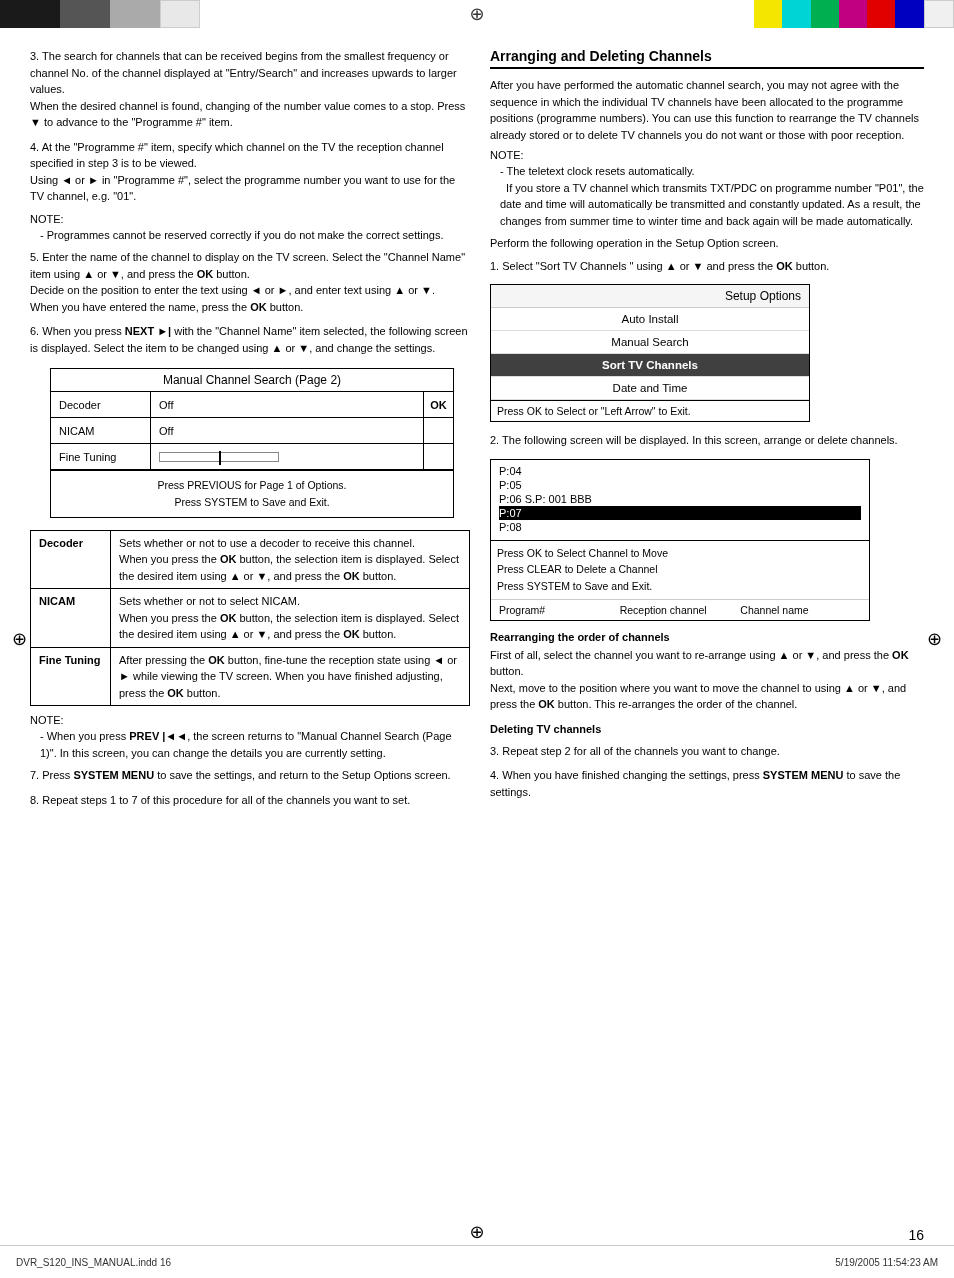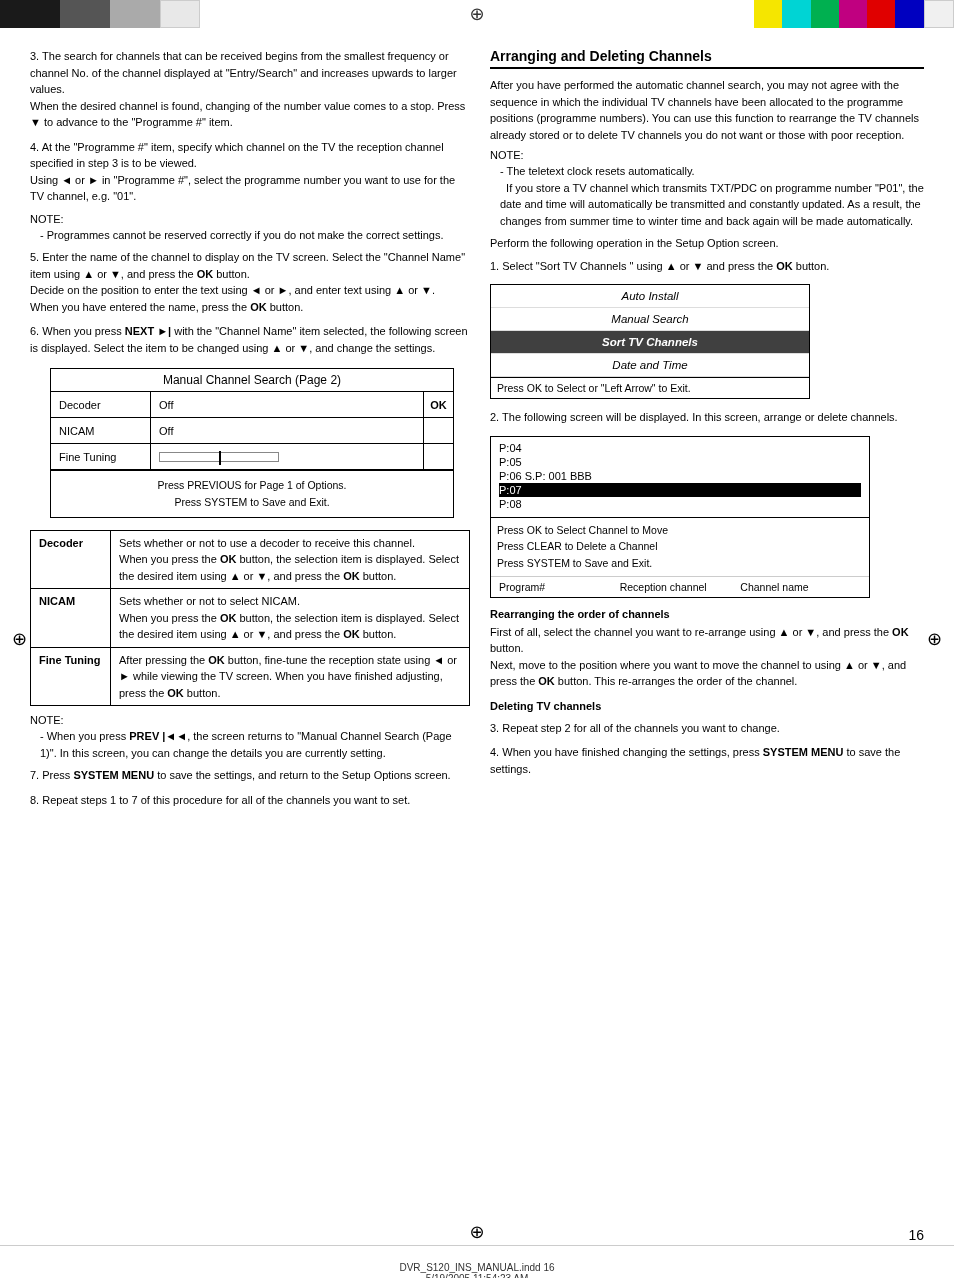--- a/index.html
+++ b/index.html
@@ -217,21 +217,20 @@
       font-size: 12px;
       font-weight: normal;
       border-bottom: 1px solid #ccc;
       background: #f5f5f5;
     }
     .setup-item {
       padding: 5px 0;
       text-align: center;
       font-size: 11.5px;
       border-bottom: 1px solid #ddd;
-      font-style: italic;
     }
     .setup-item:last-child { border-bottom: none; }
     .setup-item.selected {
       background: #404040;
       color: #fff;
       font-weight: bold;
     }
     .setup-footer {
       font-size: 10.5px;
       padding: 4px 6px;
@@ -298,21 +297,20 @@
       left: 0;
       right: 0;
       height: 28px;
       border-top: 1px solid #ccc;
       display: flex;
       align-items: center;
       justify-content: space-between;
       padding: 16px 16px;
       font-size: 10px;
       color: #333;
-      flex-direction: column;
     }
 
     .page-number {
       position: absolute;
       bottom: 35px;
       right: 30px;
       font-size: 14px;
     }
 
     .crosshair-bottom {
@@ -469,20 +467,21 @@
     </div>
 
     <p>Perform the following operation in the Setup Option screen.</p>
 
     <div class="step-item">
       <span class="step-num">1.</span>
       Select "Sort TV Channels " using ▲ or ▼ and press the <span class="bold">OK</span> button.
     </div>
 
     <div class="setup-options-box">
+      <div class="setup-title">Setup Options</div>
       <div class="setup-item">Auto Install</div>
       <div class="setup-item">Manual Search</div>
       <div class="setup-item selected"><span class="bold">Sort TV Channels</span></div>
       <div class="setup-item">Date and Time</div>
       <div class="setup-footer">Press OK to Select or "Left Arrow" to Exit.</div>
     </div>
 
     <div class="step-item">
       <span class="step-num">2.</span>
       The following screen will be displayed. In this screen, arrange or delete channels.

